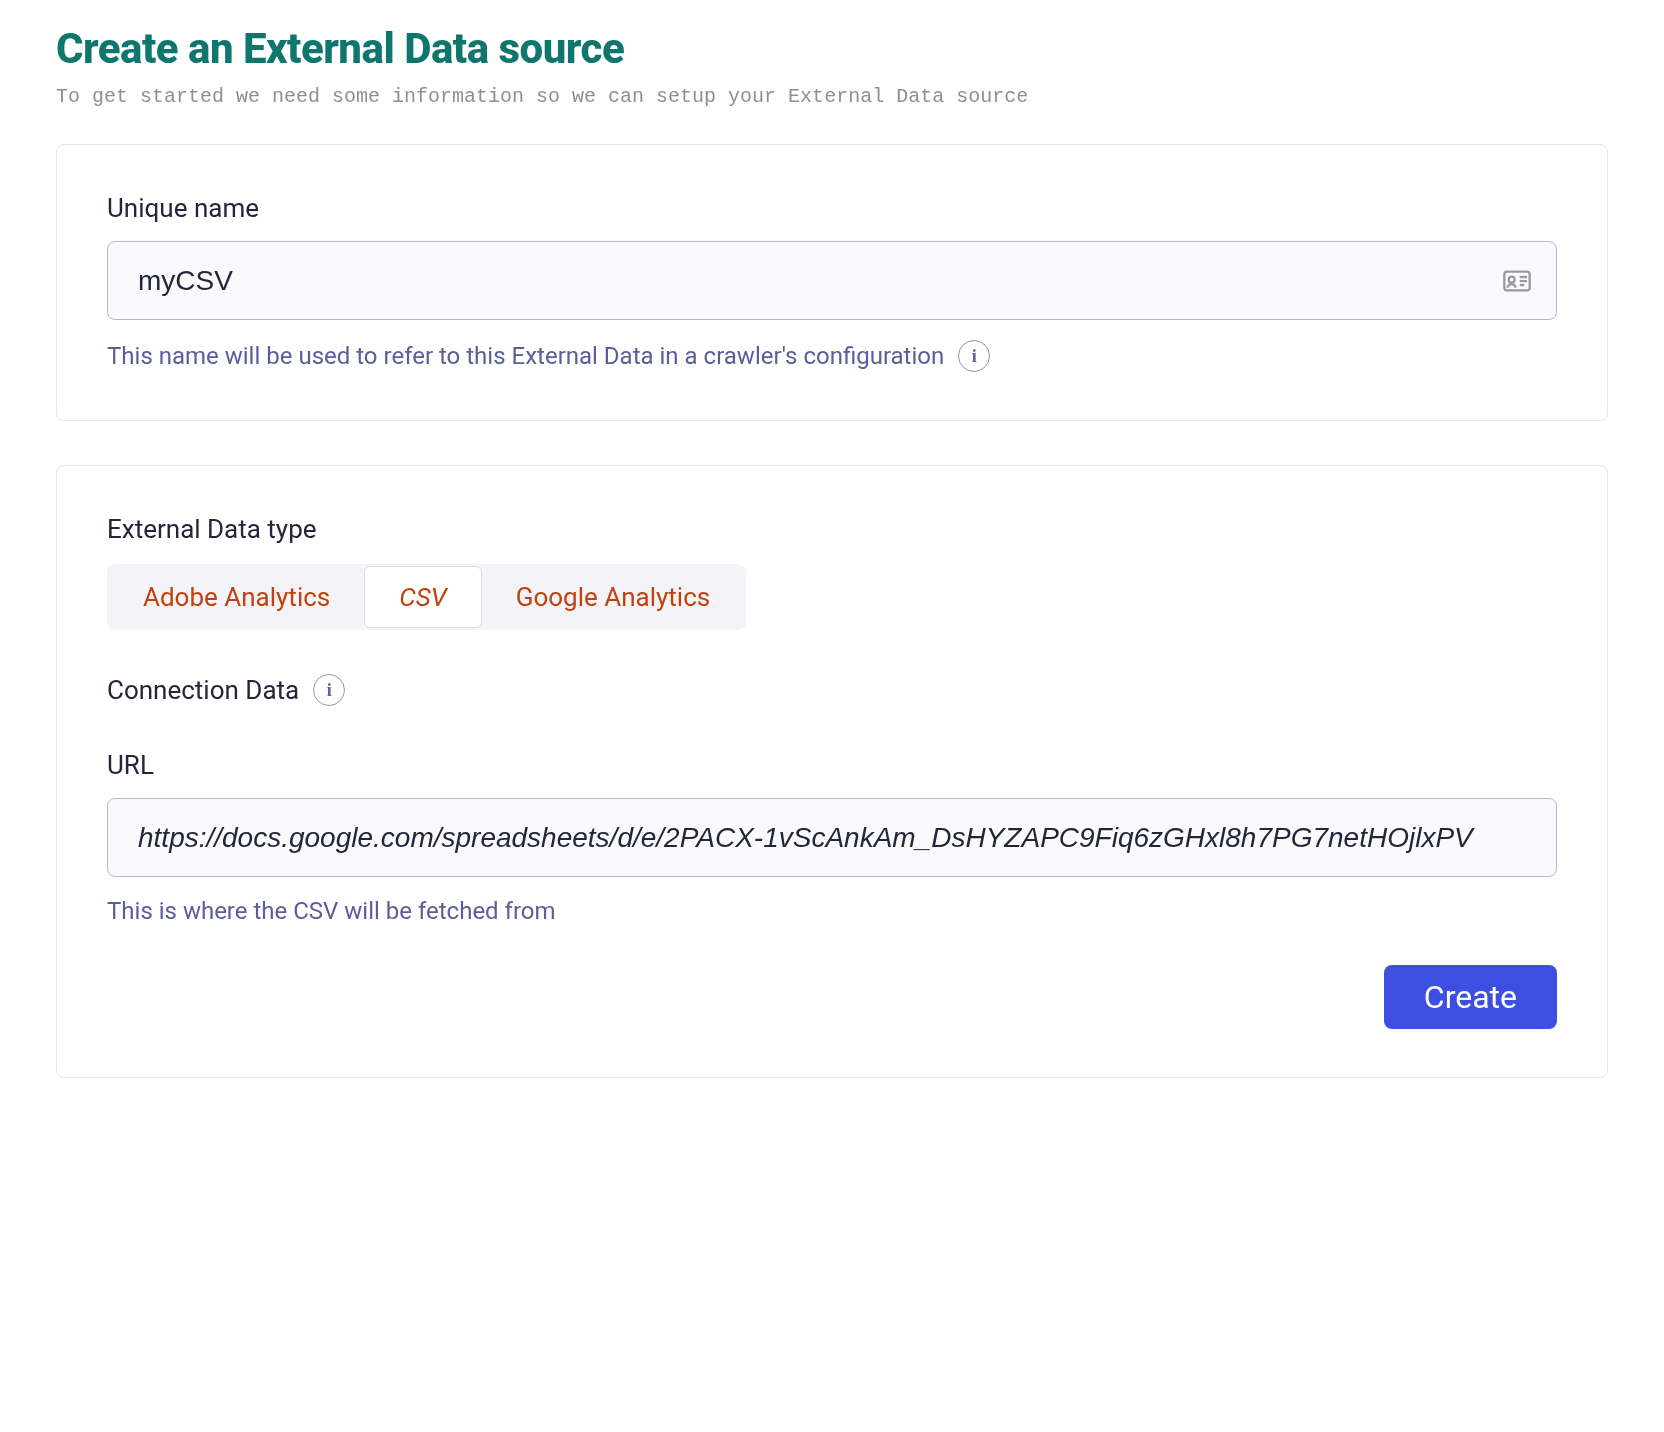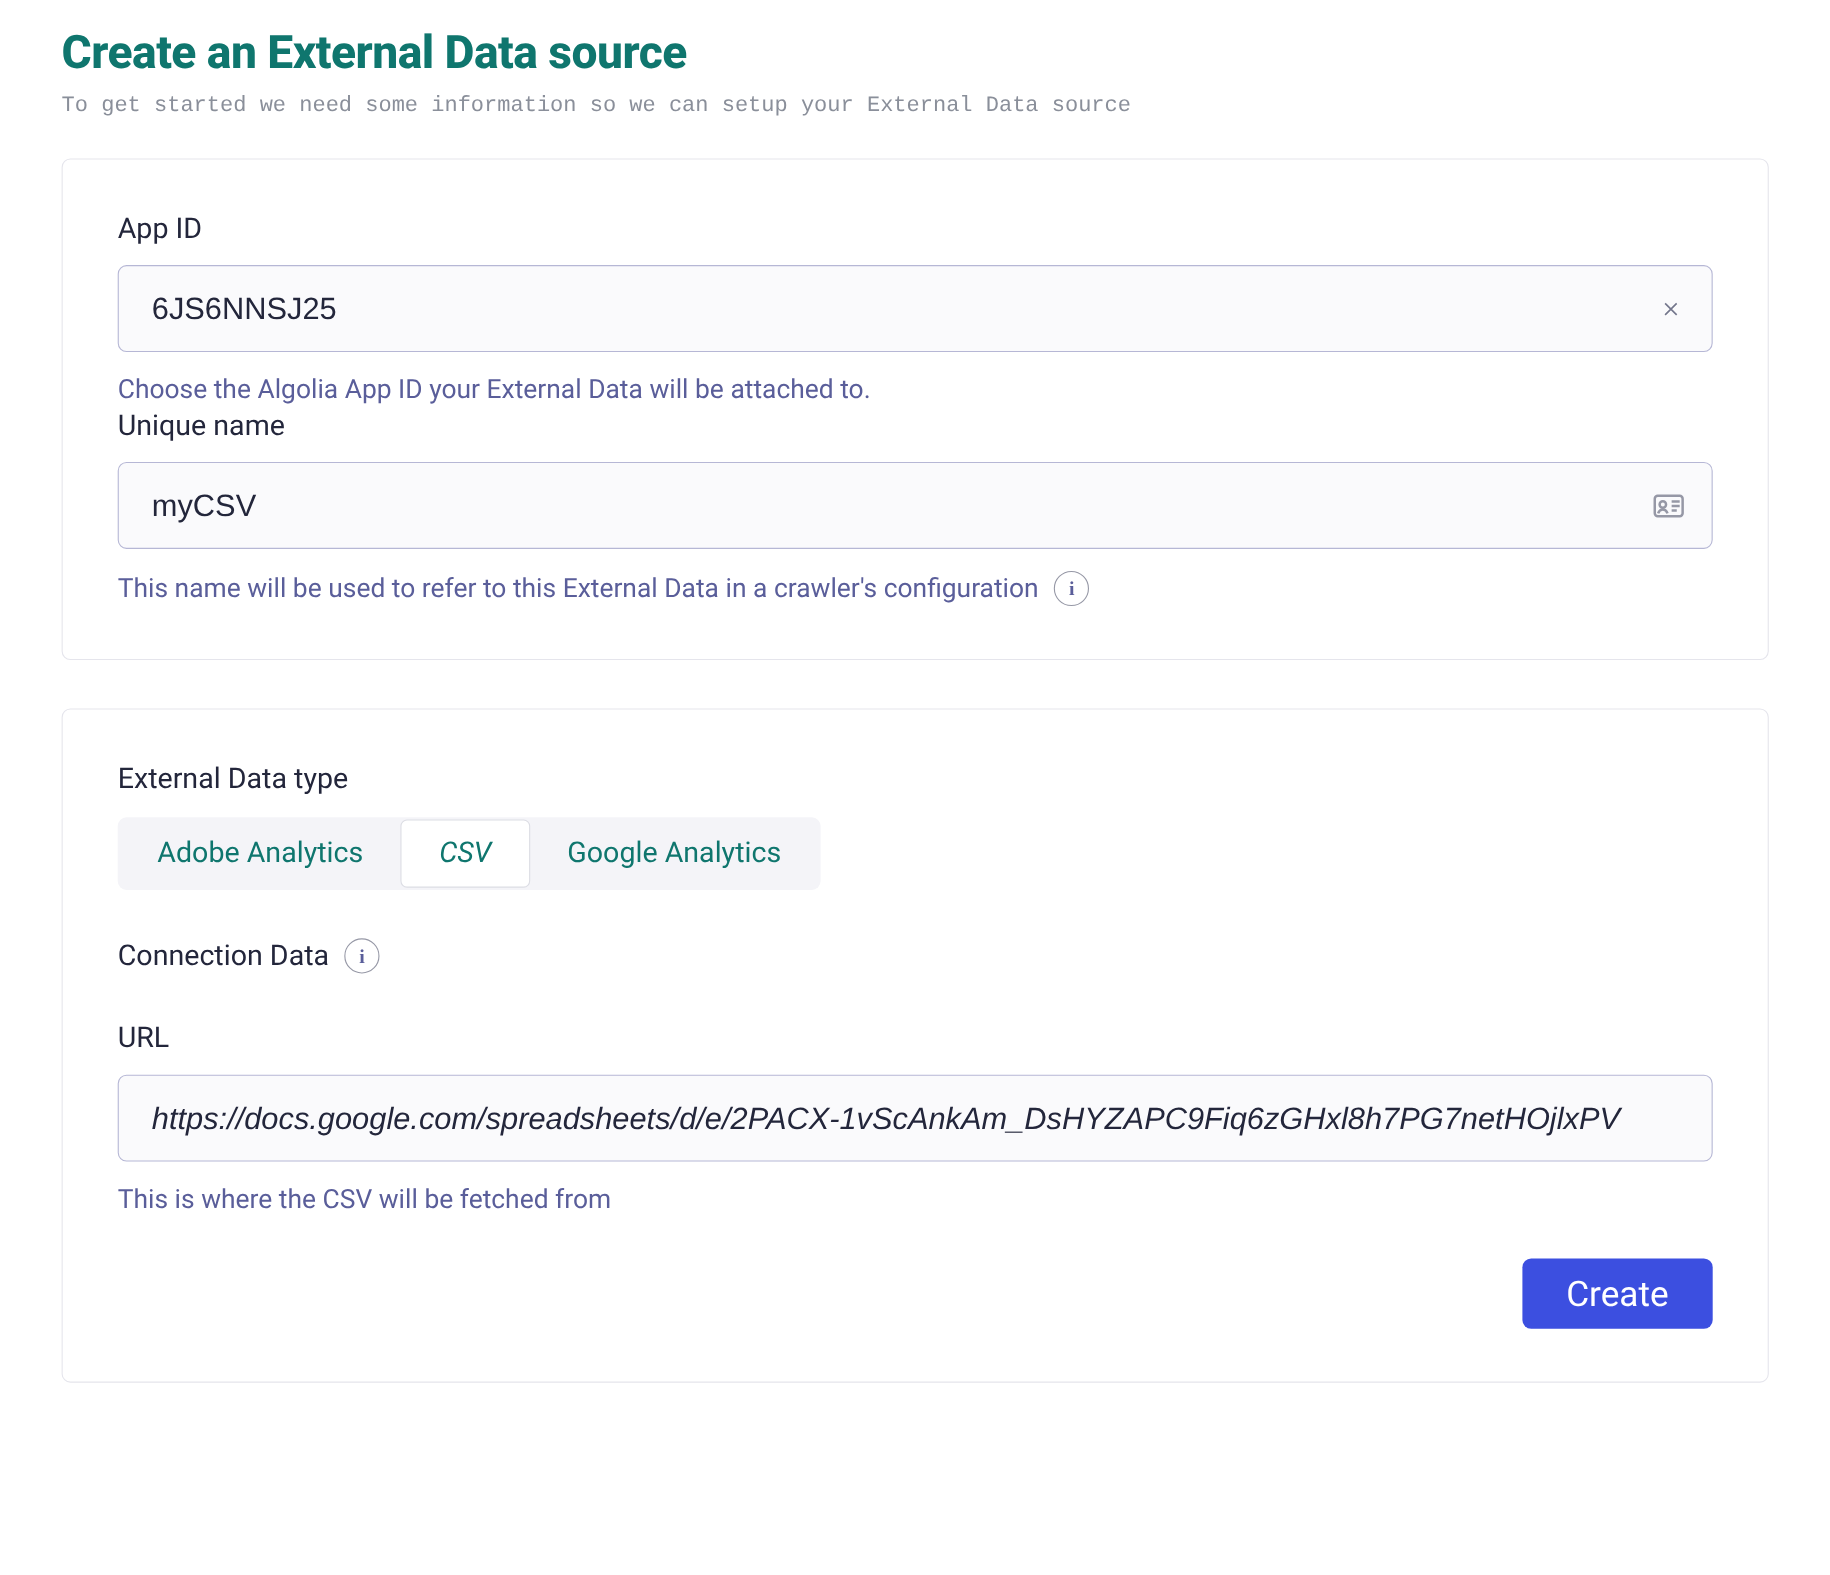--- a/index.html
+++ b/index.html
@@ -106,21 +106,21 @@
     display: inline-flex;
     background: #f4f4f8;
     border-radius: 8px;
     padding: 2px;
     margin-bottom: 44px;
   }
   .segmented button {
     border: none;
     background: transparent;
     font-size: 26px;
-    color: #0f766e;
+    color: #c2410c;
     padding: 0 34px;
     height: 62px;
     border-radius: 6px;
     cursor: pointer;
     font-family: inherit;
   }
   .segmented button.active {
     background: #ffffff;
     border: 1px solid #dcdde4;
     font-style: italic;
@@ -146,34 +146,20 @@
 </style>
 </head>
 <body>
 
 <div class="page">
   <h1 class="title">Create an External Data source</h1>
   <p class="subtitle">To get started we need some information so we can setup your External Data source</p>
 
   <div class="card">
 
-    <div class="field-block">
-      <div class="field-label">App ID</div>
-      <div class="input-wrap">
-        <input class="text-input" type="text" value="6JS6NNSJ25" style="">
-        <div class="input-trailing">
-          <button class="clear-btn" aria-label="clear">
-            <svg viewBox="0 0 24 24" fill="none">
-              <path d="M5 5 L19 19 M19 5 L5 19"></path>
-            </svg>
-          </button>
-        </div>
-      </div>
-      <div class="help-text">Choose the Algolia App ID your External Data will be attached to.</div>
-    </div>
 
     <div class="field-block" style="margin-bottom:0;">
       <div class="field-label">Unique name</div>
       <div class="input-wrap">
         <input class="text-input" type="text" value="myCSV" style="">
         <div class="input-trailing id-card-icon">
           <svg viewBox="0 0 24 24">
             <rect x="2.5" y="5" width="19" height="14" rx="2"></rect>
             <circle cx="8" cy="11" r="2.2"></circle>
             <path d="M4.8 17c.6-1.8 1.8-2.6 3.2-2.6s2.6.8 3.2 2.6"></path>

